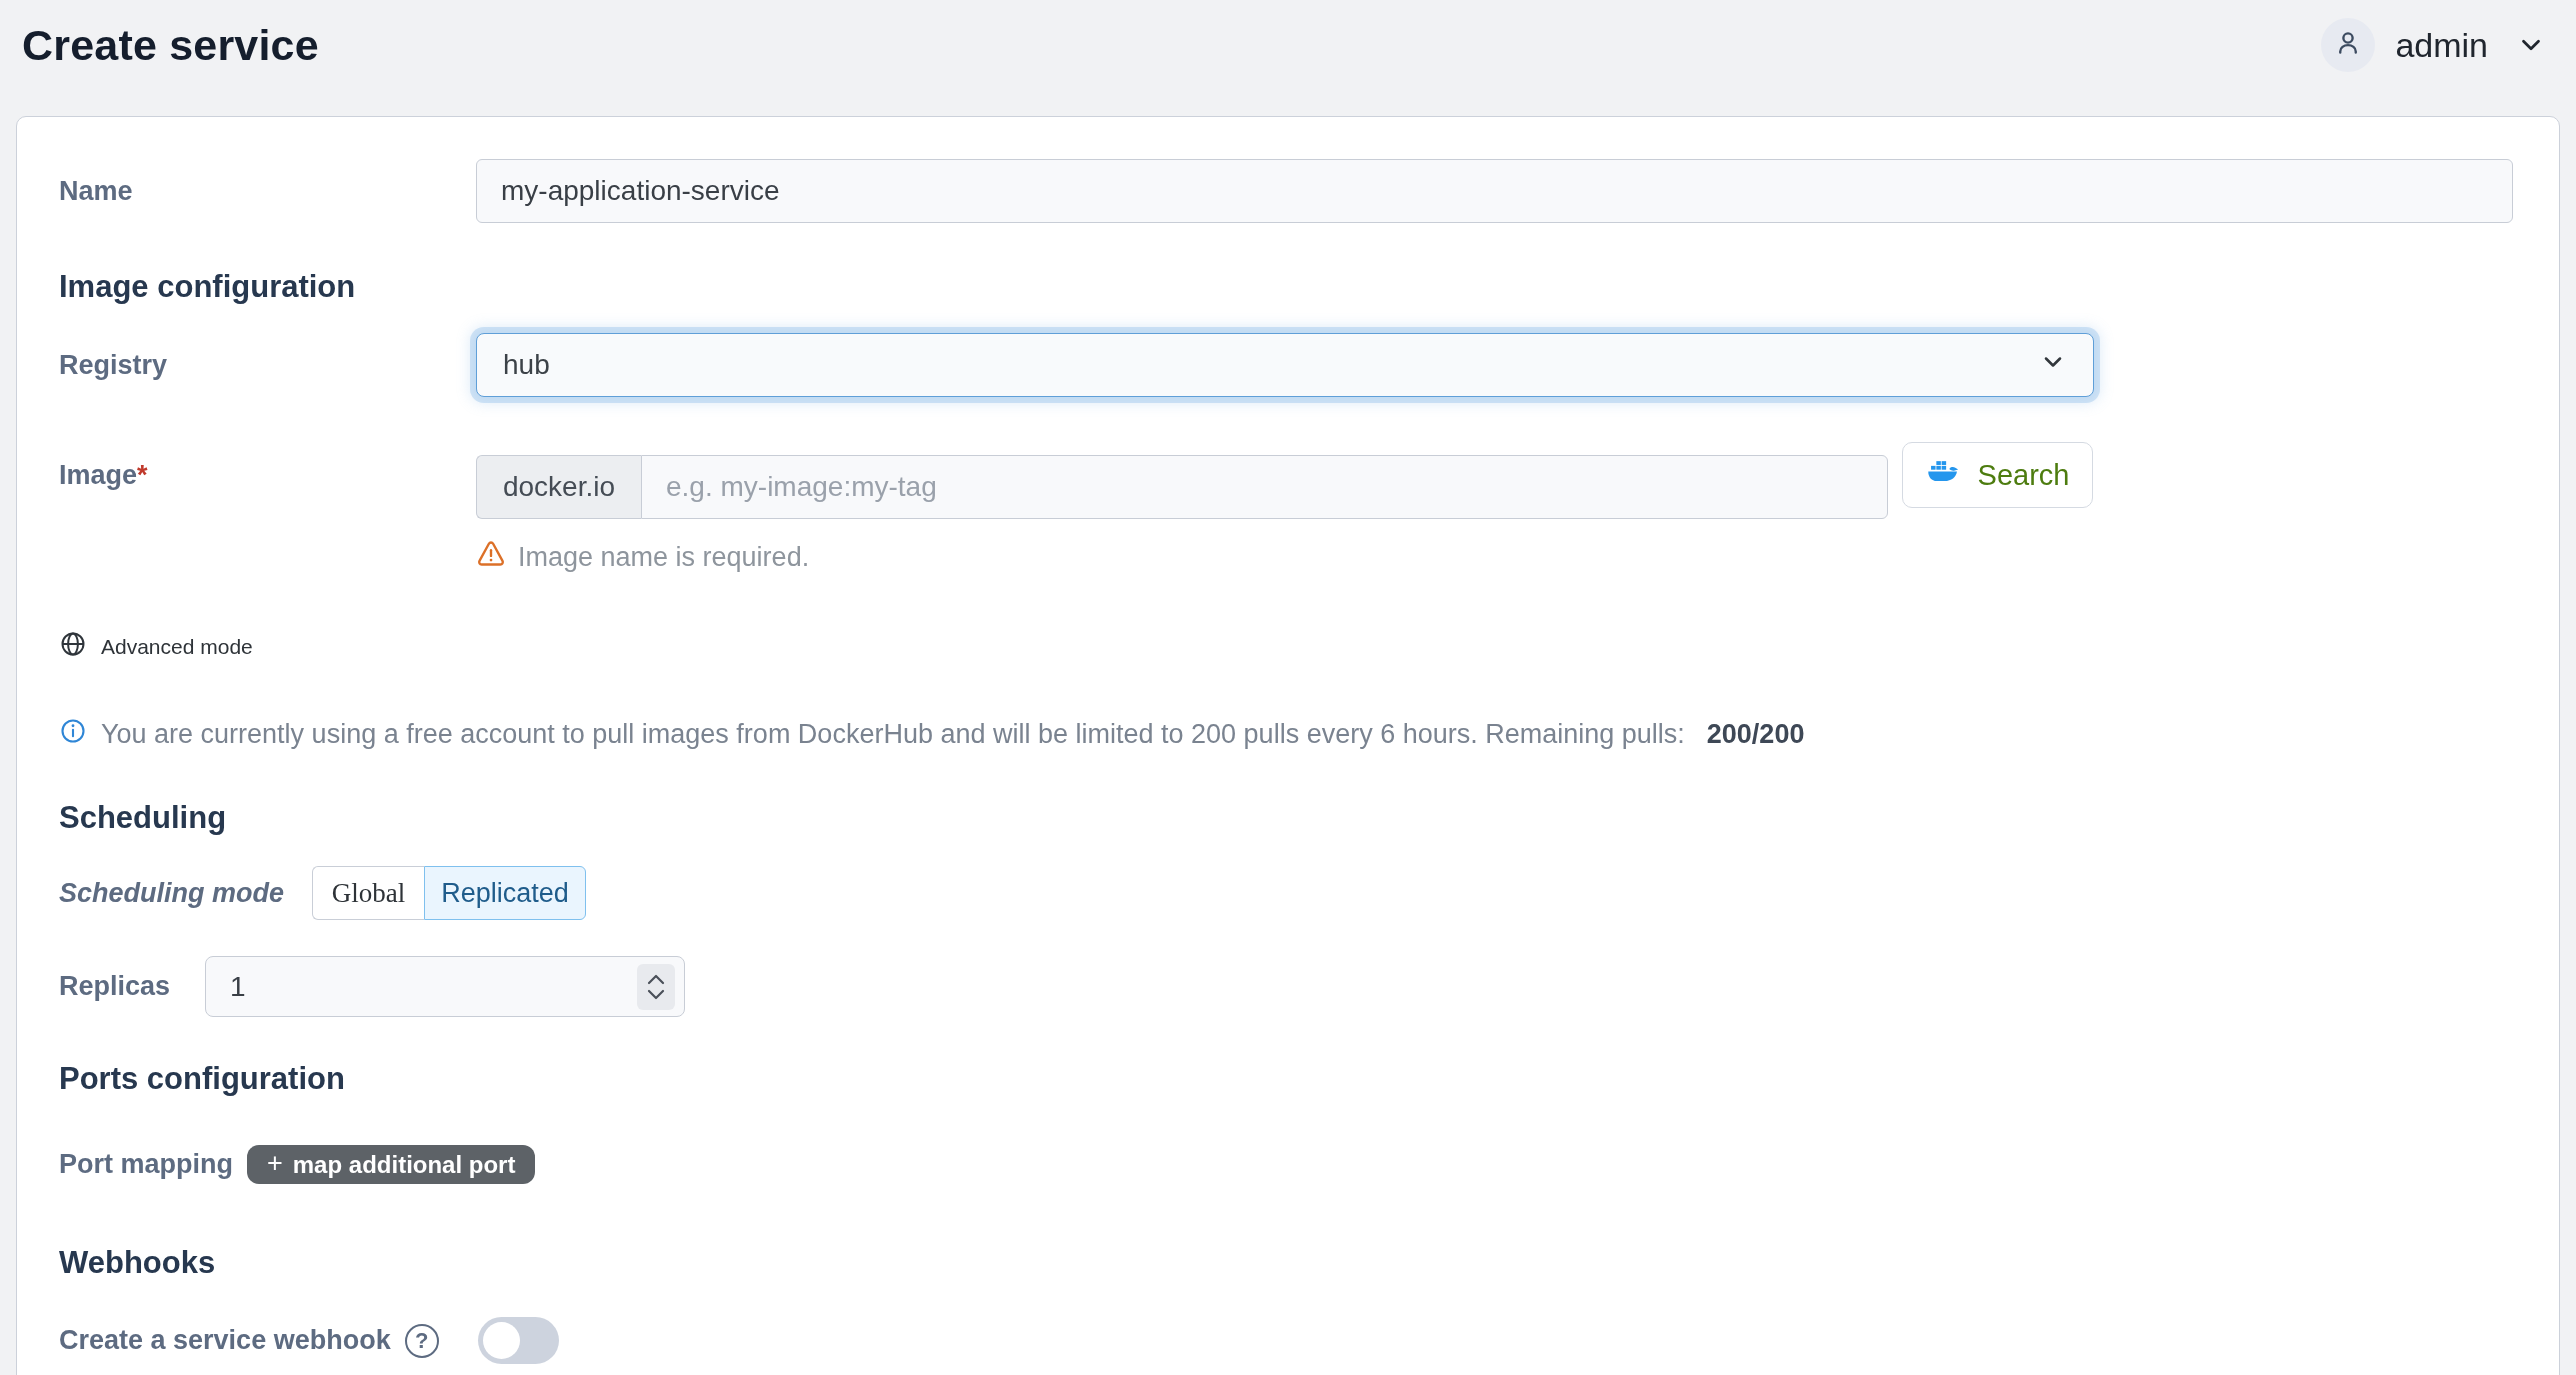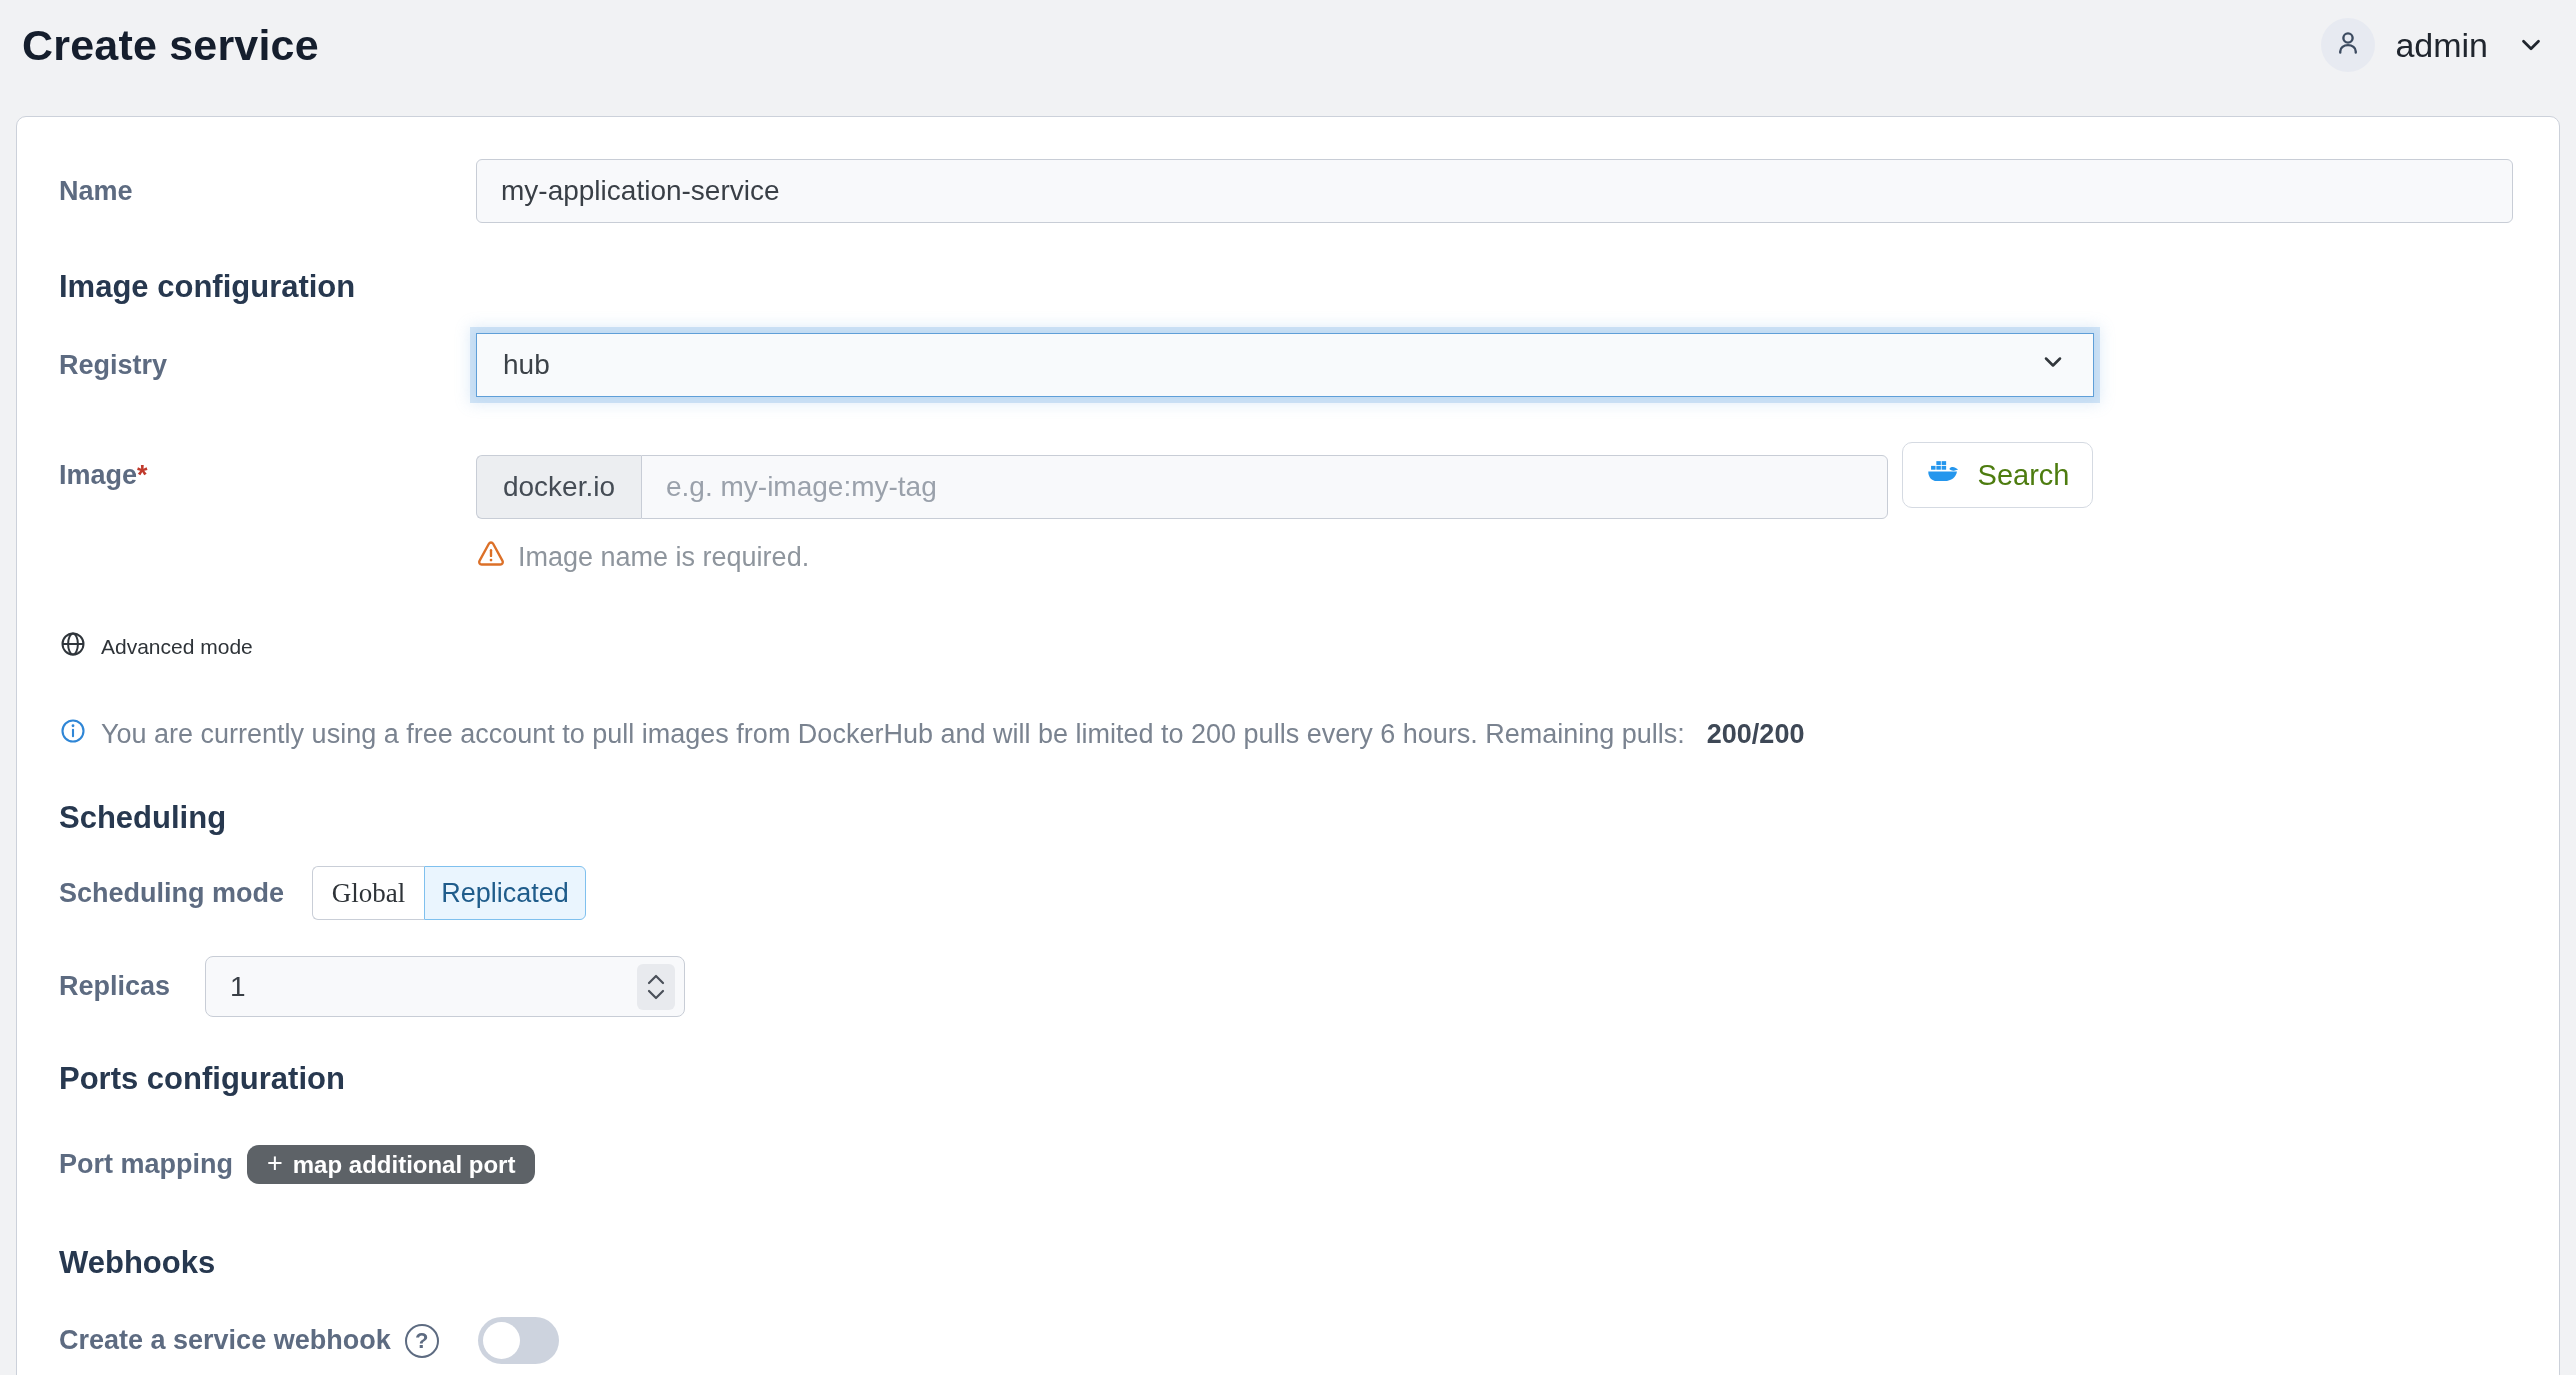--- a/index.html
+++ b/index.html
@@ -53,21 +53,21 @@
   }
 
   .form-row { display: flex; align-items: center; }
   .label {
     font-size: 27px;
     font-weight: 600;
     color: #5d6b81;
     flex: 0 0 auto;
   }
   .lbl-w-420 { width: 417px; }
-  .lbl-w-255 { width: 253px; }
+  .lbl-w-255 { width: 253px; font-style: italic; }
   .lbl-w-147 { width: 146px; }
   .lbl-w-190 { width: 188px; }
 
   .section-heading {
     font-size: 31px;
     font-weight: 700;
     color: #27384f;
   }
 
   
@@ -82,21 +82,21 @@
     font-family: "Liberation Sans", "DejaVu Sans", sans-serif;
     outline: none;
   }
   .name-input { width: 2037px; }
 
   .select-box {
     width: 1618px;
     height: 64px;
     background: #f8fafc;
     border: 1px solid #5f9fd8;
-    border-radius: 0;
+    border-radius: 8px;
     box-shadow: 0 0 0 6px rgba(120, 175, 229, 0.30), 0 0 14px 6px rgba(120,175,229,0.25);
     display: flex;
     align-items: center;
     justify-content: space-between;
     padding: 0 26px;
     font-size: 28px;
     color: #3c4248;
     cursor: pointer;
   }
 

